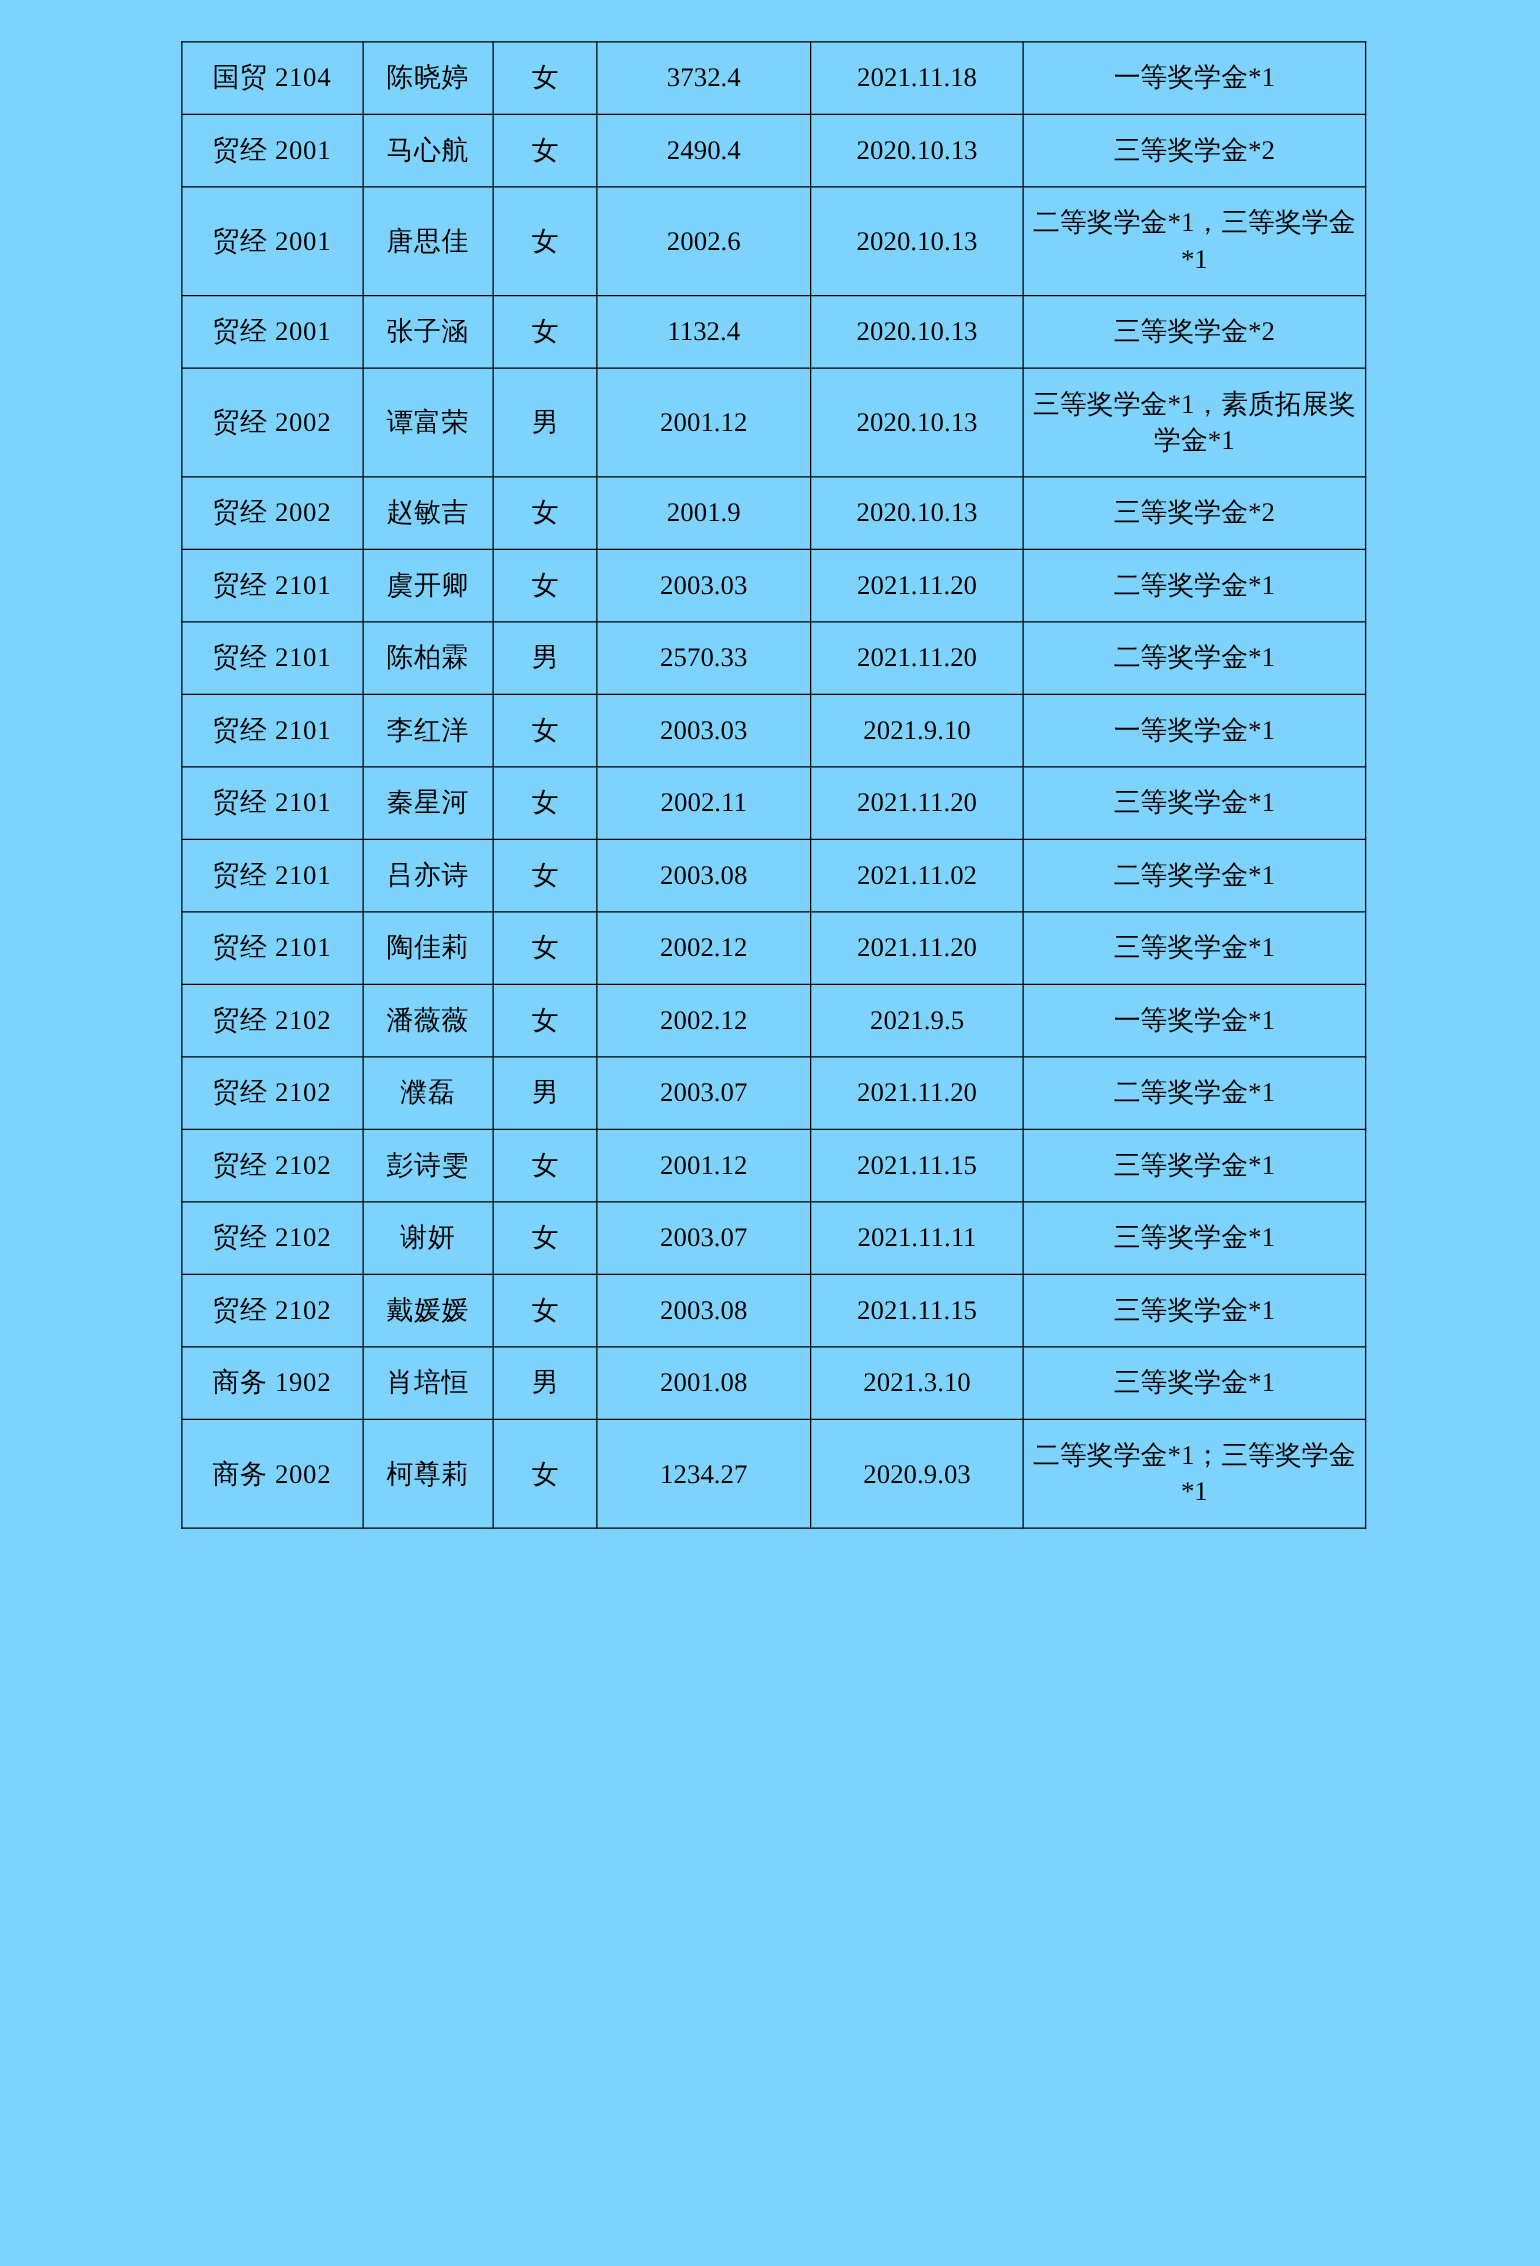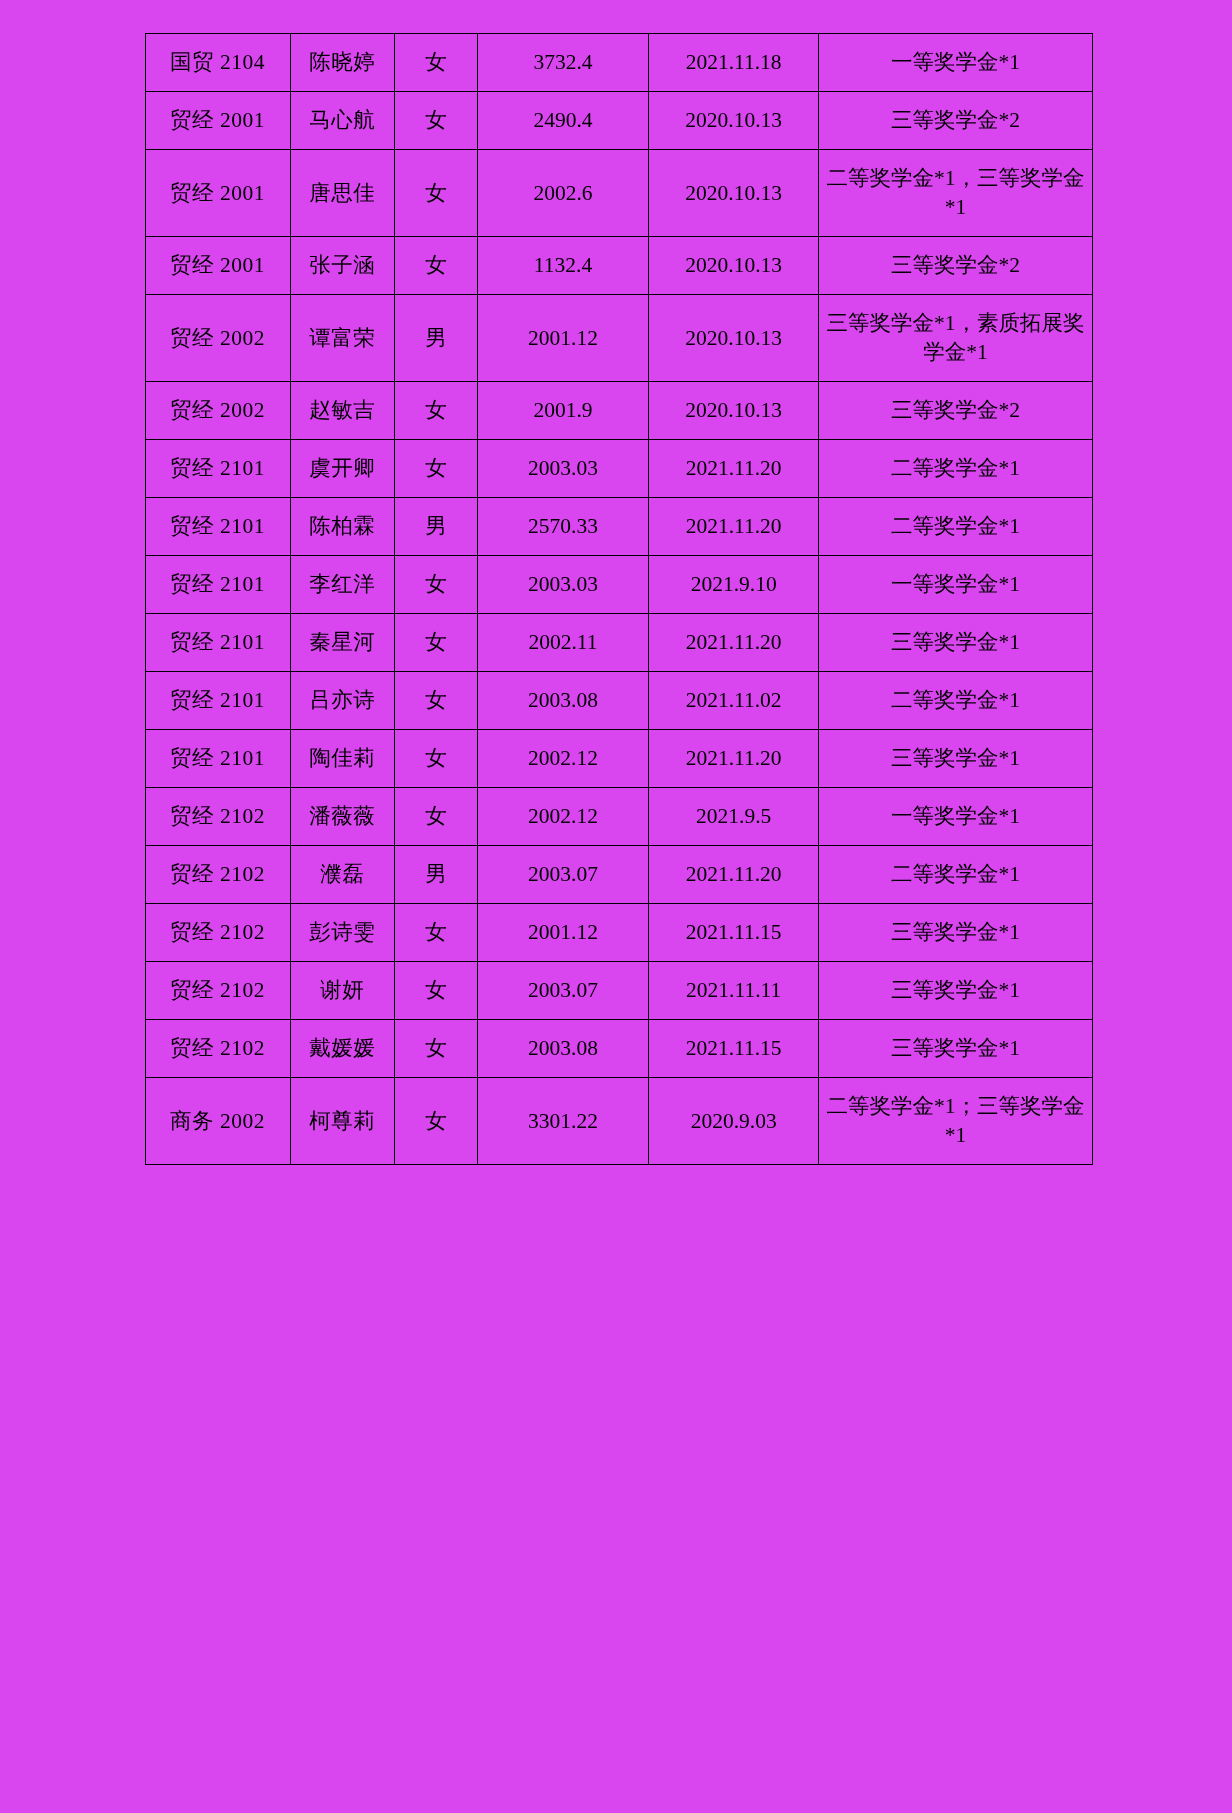--- a/index.html
+++ b/index.html
@@ -11,21 +11,21 @@
     width: 1232px;
     min-height: 1813px;
     font-family: "Liberation Serif", "DejaVu Serif", serif;
     color: #000000;
   }
   .page {
     width: 1232px;
     min-height: 1813px;
     box-sizing: border-box;
     padding: 33px 55px 0 60px;
-    background: #d946ef;
+    background: #7dd3fc;
   }
   table.doc-table {
     border-collapse: collapse;
     width: 948px;
     margin: 0 auto;
     table-layout: fixed;
   }
   table.doc-table td {
     border: 1.6px solid #000000;
     text-align: center;
@@ -191,22 +191,30 @@
         </tr>
         <tr>
           <td class="cell-class">贸经 2102</td>
           <td class="cell-name">戴媛媛</td>
           <td class="cell-sex">女</td>
           <td class="cell-birth">2003.08</td>
           <td class="cell-date">2021.11.15</td>
           <td class="cell-award">三等奖学金*1</td>
         </tr>
         <tr>
+          <td class="cell-class">商务 1902</td>
+          <td class="cell-name">肖培恒</td>
+          <td class="cell-sex">男</td>
+          <td class="cell-birth">2001.08</td>
+          <td class="cell-date">2021.3.10</td>
+          <td class="cell-award">三等奖学金*1</td>
+        </tr>
+        <tr>
           <td class="cell-class">商务 2002</td>
           <td class="cell-name">柯尊莉</td>
           <td class="cell-sex">女</td>
-          <td class="cell-birth">3301.22</td>
+          <td class="cell-birth">1234.27</td>
           <td class="cell-date">2020.9.03</td>
           <td class="cell-award">二等奖学金*1；三等奖学金*1</td>
         </tr>
       </tbody>
   </table>
 </div>
 
 </body></html>

